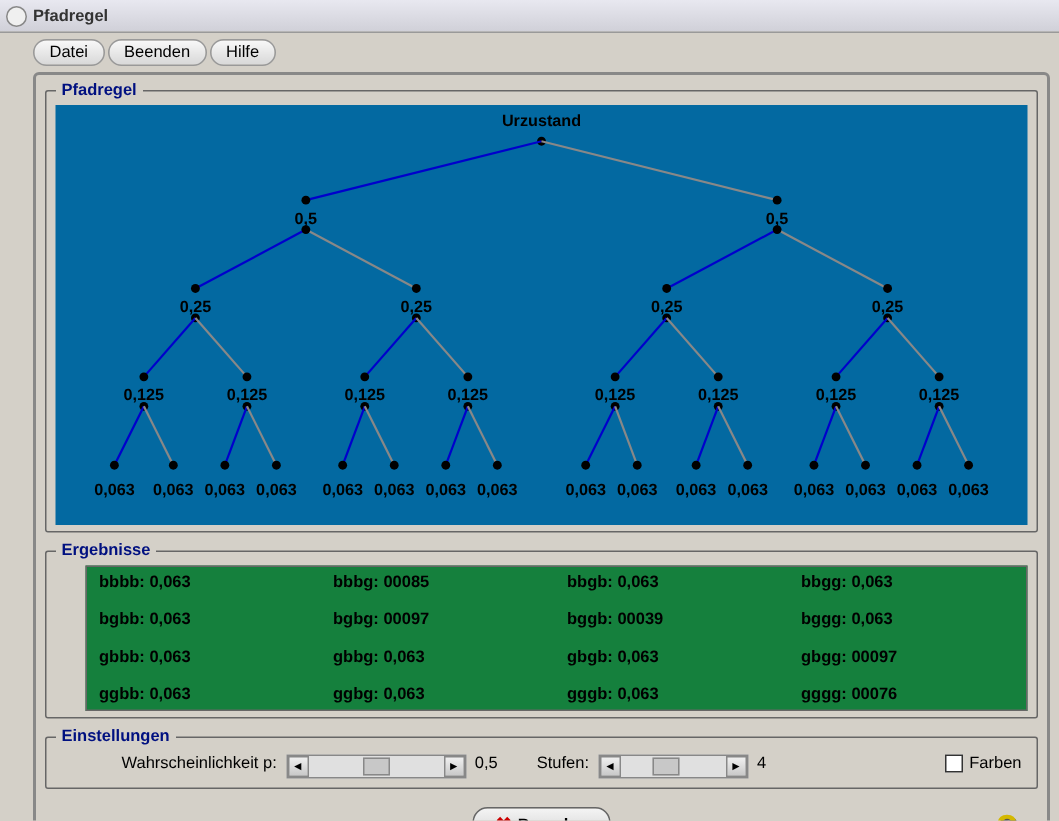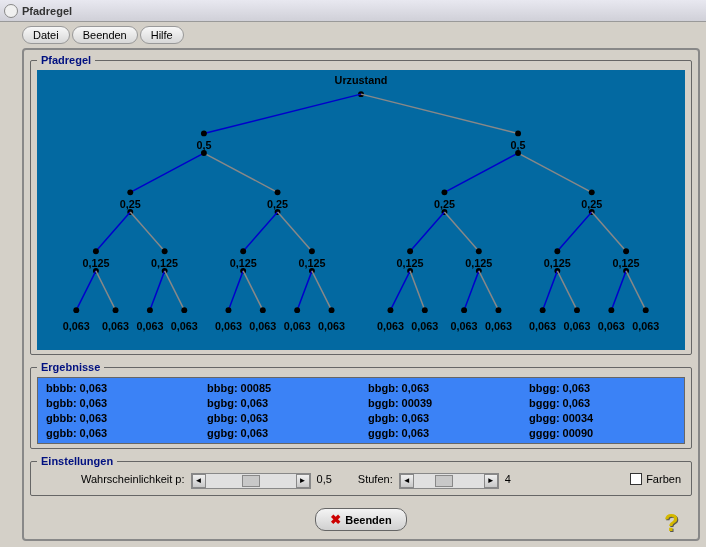--- a/index.html
+++ b/index.html
@@ -69,28 +69,29 @@
     height: 280px;
     position: relative;
     background: #0369a1;
   }
   .tree-area svg { width: 100%; height: 100%; }
   .node { fill: #000; }
   .edge-blue { stroke: #0000cc; stroke-width: 1.5; }
   .edge-gray { stroke: #888; stroke-width: 1.5; }
   .tlabel { font-size: 11px; font-weight: bold; text-anchor: middle; fill: #000; font-family: Arial; }
   .results-box {
-    background: #3b82f6;
+    background: #15803d;
     border: 1px solid #666;
     padding: 4px 8px;
     display: grid;
     grid-template-columns: repeat(4, 1fr);
-    gap: 3px 14px;
+    gap: 13px 14px;
     font-size: 11px;
     font-weight: bold;
+    margin-left: 20px;
   }
   .settings-row {
     display: flex;
     align-items: flex-start;
     gap: 6px;
     padding: 2px 4px;
   }
   .lbl { font-weight: normal; }
   .scroller {
     display: inline-flex;
@@ -283,31 +284,31 @@
     </fieldset>
 
     <fieldset>
       <legend>Ergebnisse</legend>
       <div class="results-box">
         <span>bbbb: 0,063</span>
         <span>bbbg: 00085</span>
         <span>bbgb: 0,063</span>
         <span>bbgg: 0,063</span>
         <span>bgbb: 0,063</span>
-        <span>bgbg: 0,063</span>
+        <span>bgbg: 00097</span>
         <span>bggb: 00039</span>
         <span>bggg: 0,063</span>
         <span>gbbb: 0,063</span>
         <span>gbbg: 0,063</span>
         <span>gbgb: 0,063</span>
-        <span>gbgg: 00034</span>
+        <span>gbgg: 00097</span>
         <span>ggbb: 0,063</span>
         <span>ggbg: 0,063</span>
         <span>gggb: 0,063</span>
-        <span>gggg: 00090</span>
+        <span>gggg: 00076</span>
       </div>
     </fieldset>
 
     <fieldset>
       <legend>Einstellungen</legend>
       <div class="settings-row">
         <span class="lbl" style="margin-left:40px">Wahrscheinlichkeit p:</span>
         <div class="scroller">
           <div class="scroll-btn">◄</div>
           <div class="scroll-track">

